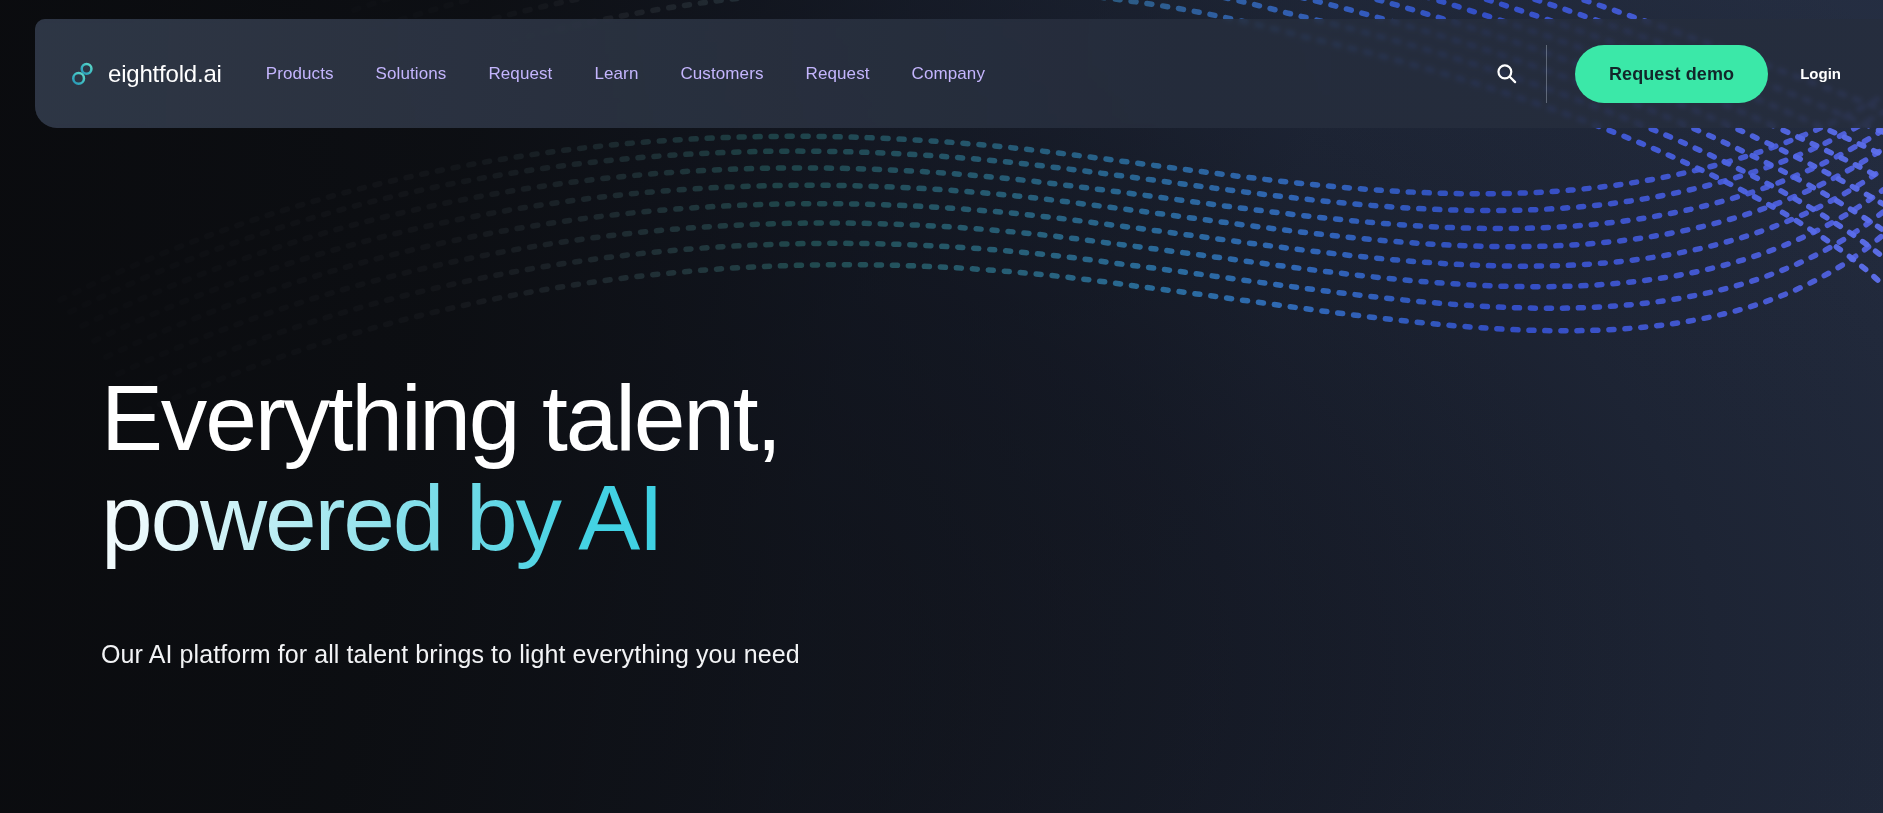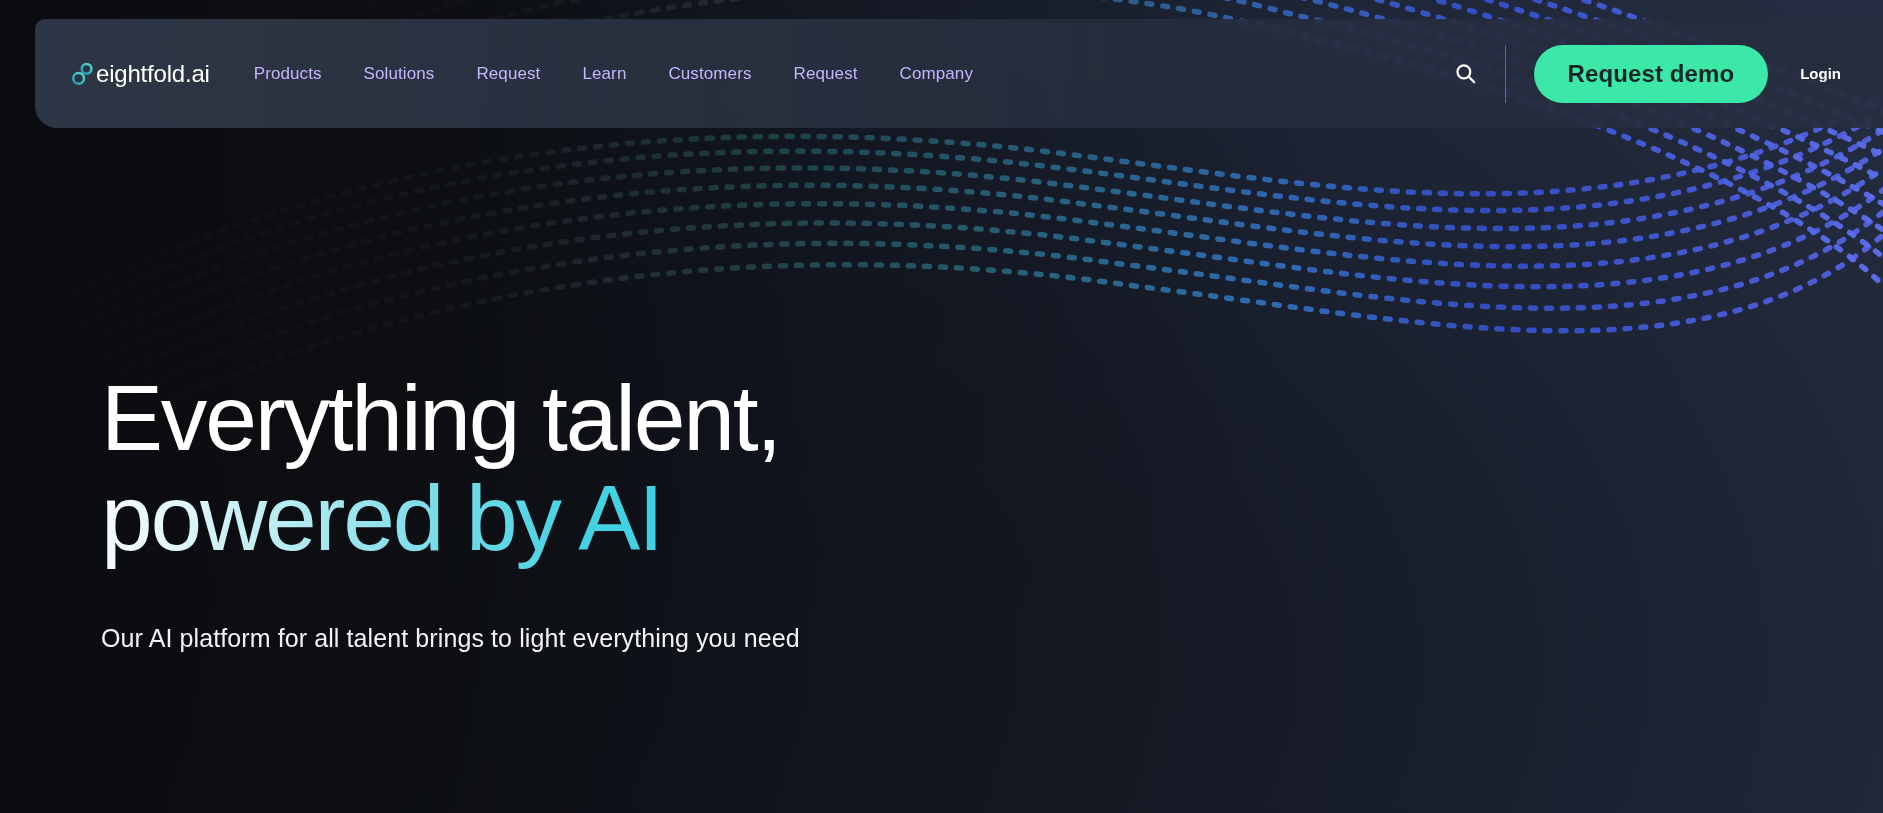--- a/index.html
+++ b/index.html
@@ -70,21 +70,21 @@
     border-radius:10px 0 0 22px;
     background:linear-gradient(92deg, rgba(55,64,81,0.55) 0%, rgba(45,54,70,0.35) 38%,
                rgba(30,38,56,0.25) 62%, rgba(34,42,60,0.45) 100%);
     pointer-events:none;
   }
 
   .brand {
     position:relative;
     display:flex;
     align-items:center;
-    gap:0;
+    gap:12px;
     margin-left:35px;
     z-index:2;
     cursor:pointer;
   }
   .brand-mark { width:26px; height:26px; display:block; }
   .brand-text {
     color:#ffffff;
     font-size:24px;
     letter-spacing:-0.2px;
     font-weight:400;
@@ -125,21 +125,21 @@
     margin-right:22px;
   }
   .divider {
     width:1px; height:58px;
     background:rgba(185,195,210,0.4);
     margin-right:28px;
   }
   .cta {
     background:#3BE8A8;
     color:#12262a;
-    font-size:24px;
+    font-size:18px;
     font-weight:700;
     border:none;
     border-radius:40px;
     padding:0 34px;
     height:58px;
     line-height:58px;
     cursor:pointer;
     white-space:nowrap;
     font-family:"Liberation Sans", sans-serif;
     letter-spacing:0.1px;
@@ -168,21 +168,21 @@
   }
   .headline-l1 { color:#ffffff; }
   .headline-l2 {
     background:linear-gradient(93deg, #f4fbfd 0%, #e4f7fa 10%, #b9ecf2 26%, #79dce8 48%, #45d2e3 68%, #33cfe2 100%);
     -webkit-background-clip:text;
     background-clip:text;
     color:transparent;
     -webkit-text-fill-color:transparent;
   }
   .subcopy {
-    margin-top:48px;
+    margin-top:64px;
     color:#f2f3f5;
     font-size:25px;
     font-weight:400;
     line-height:1.72;
     letter-spacing:0.1px;
     white-space:nowrap;
   }
 </style>
 </head>
 <body>

